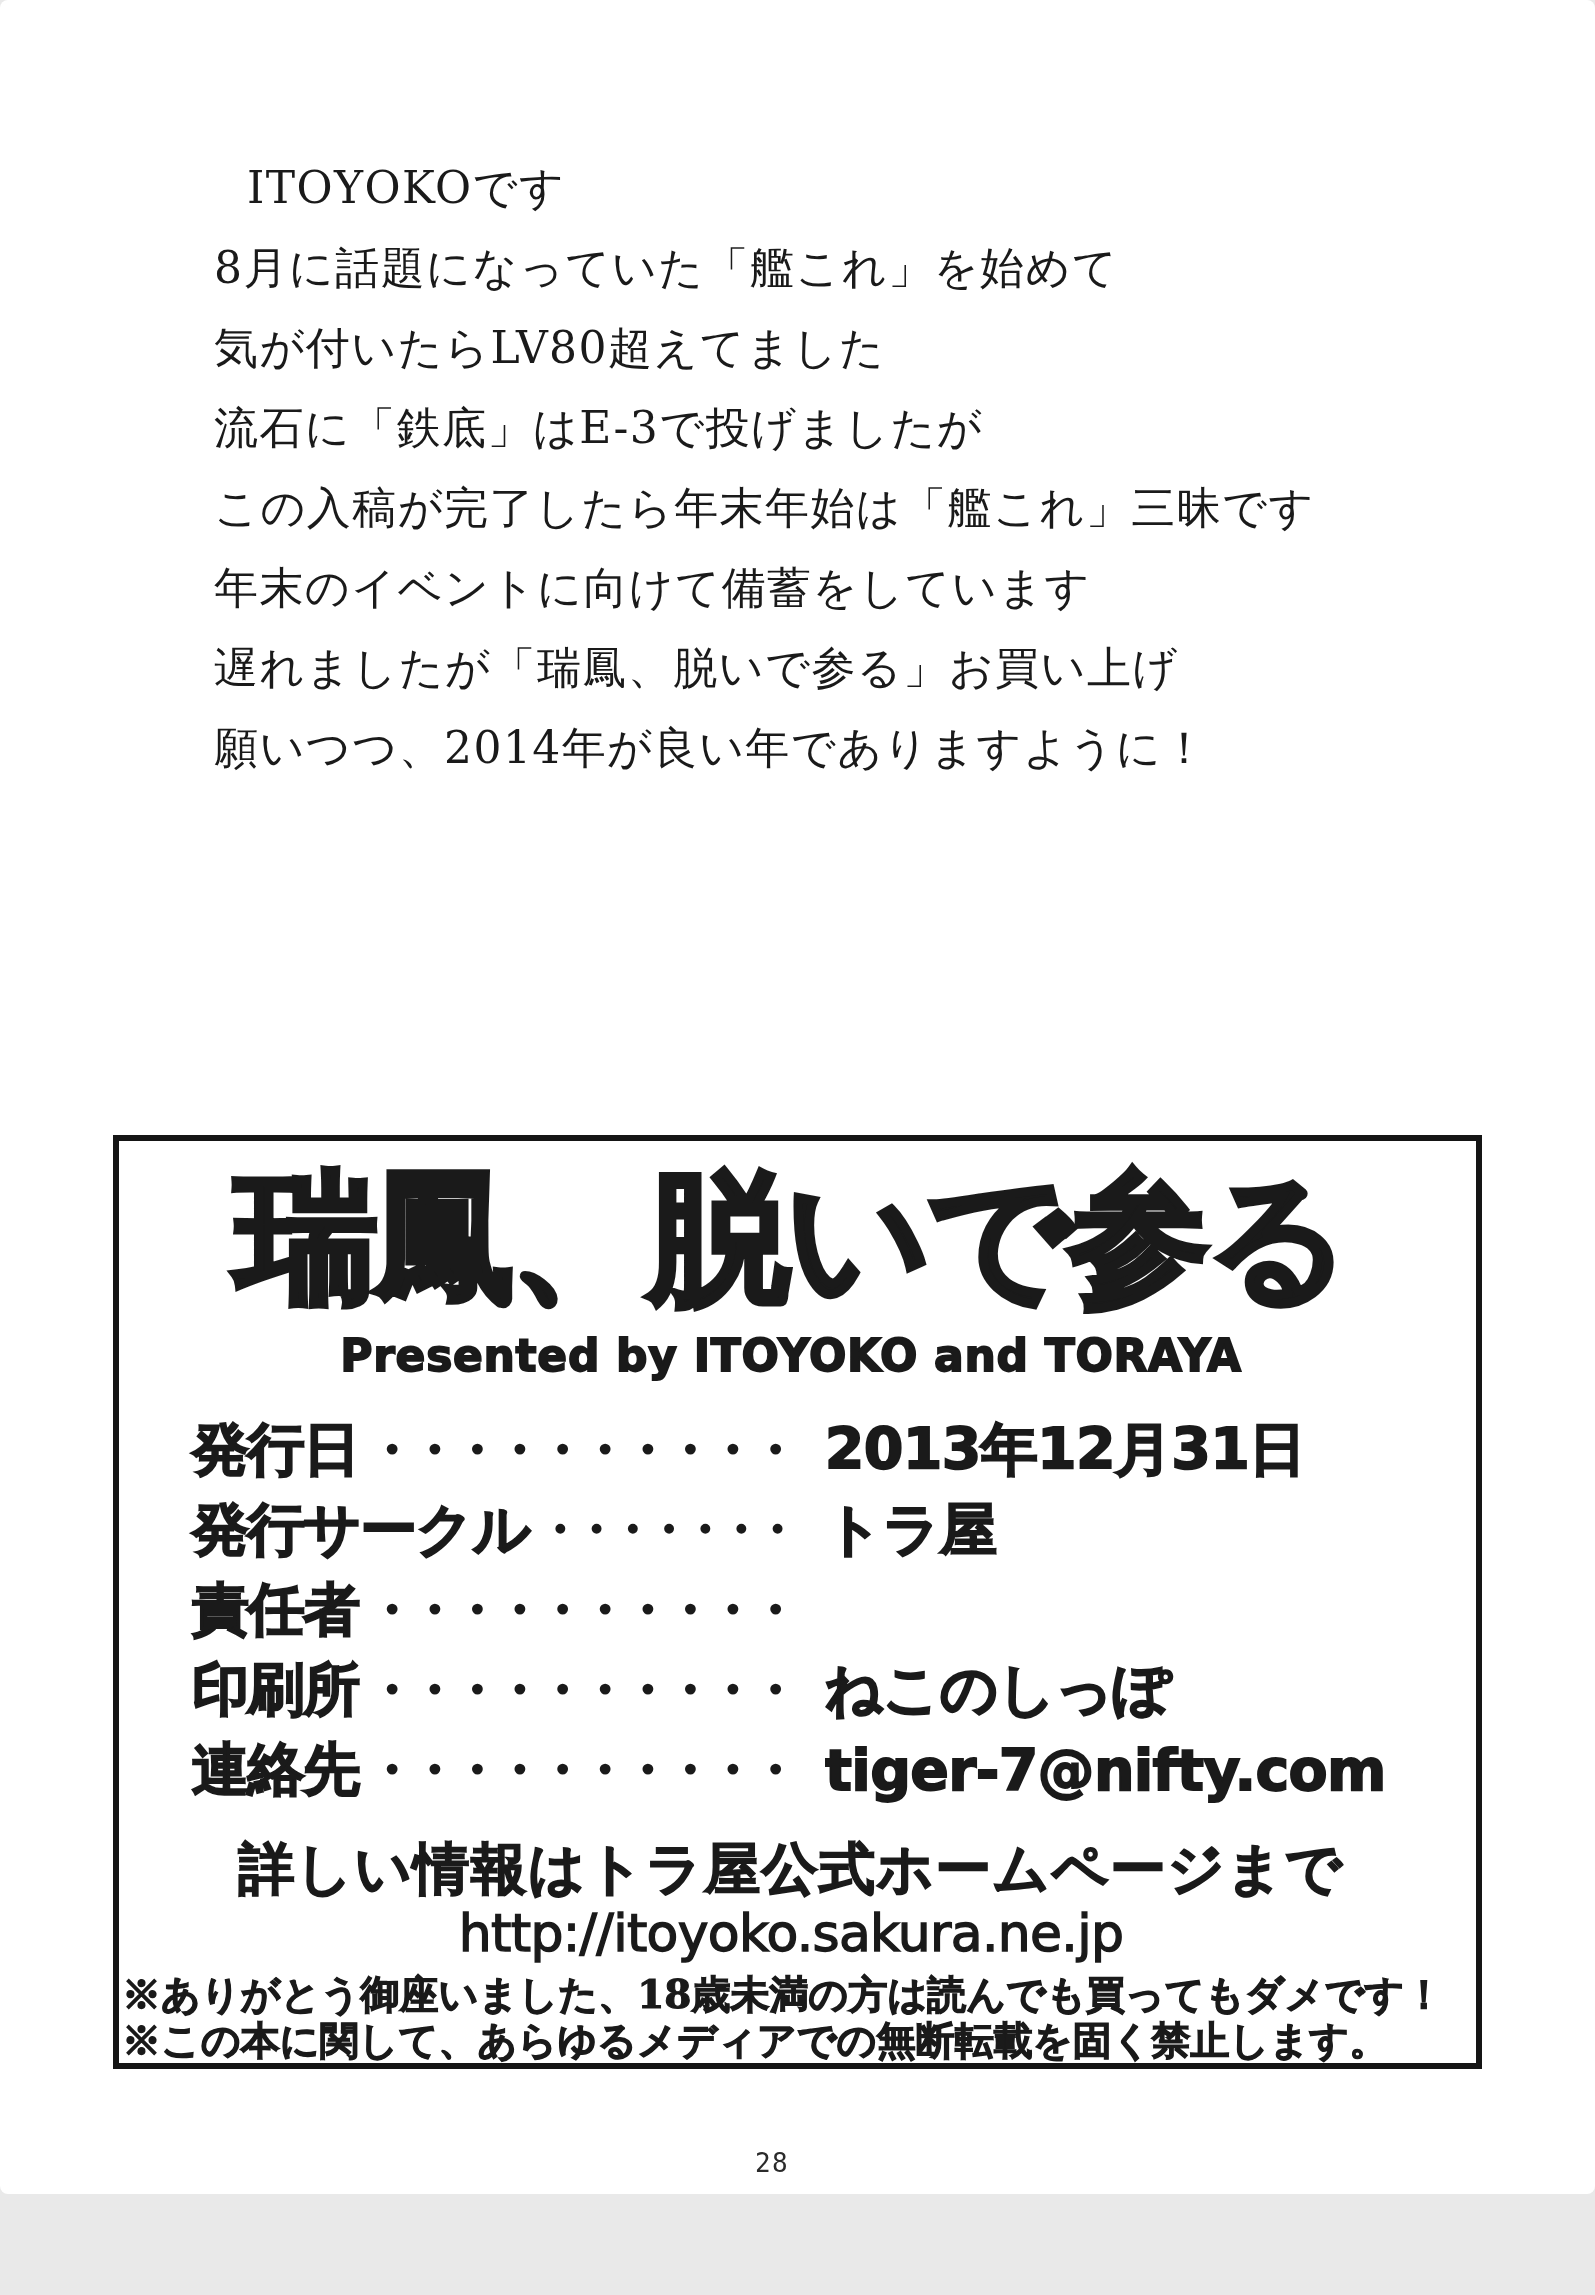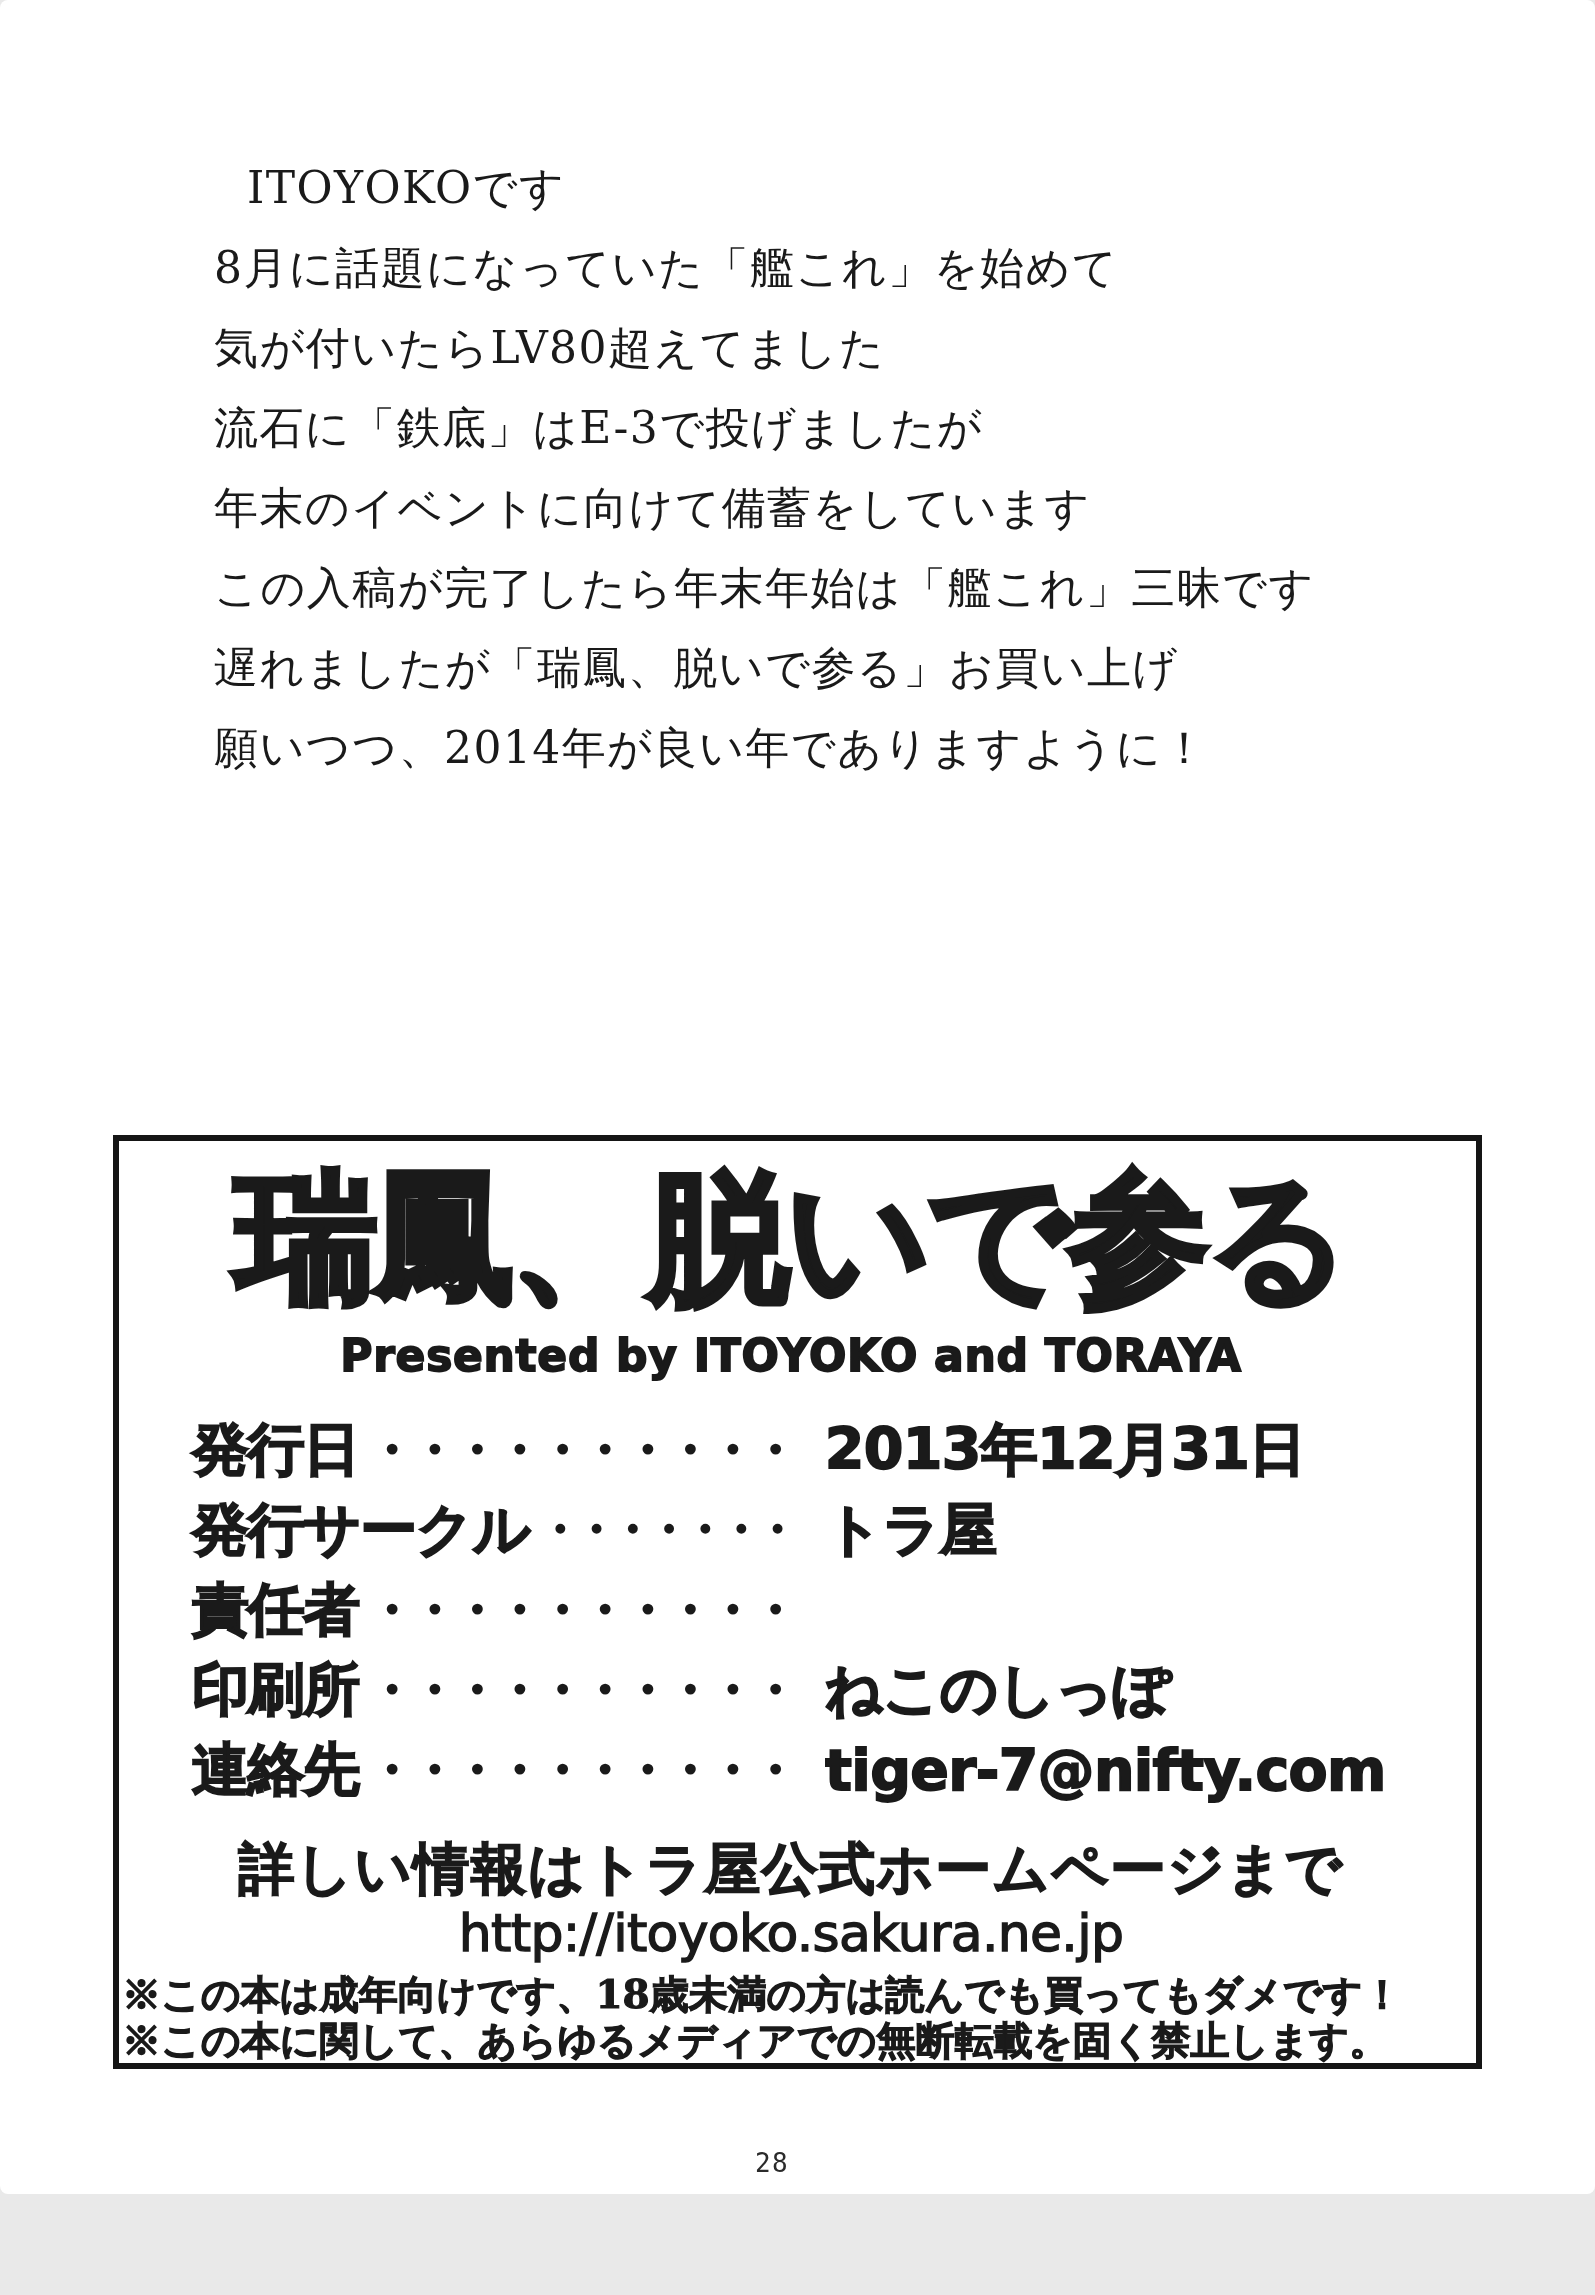--- a/index.html
+++ b/index.html
@@ -125,22 +125,22 @@
 </head>
 <body>
 
 <div class="page">
 
   <div class="afterword">
     <p class="indent">ITOYOKOです</p>
     <p>8月に話題になっていた「艦これ」を始めて</p>
     <p>気が付いたらLV80超えてました</p>
     <p>流石に「鉄底」はE-3で投げましたが</p>
+    <p>この入稿が完了したら年末年始は「艦これ」三昧です</p>
     <p>年末のイベントに向けて備蓄をしています</p>
-    <p>この入稿が完了したら年末年始は「艦これ」三昧です</p>
     <p>遅れましたが「瑞鳳、脱いで参る」お買い上げ</p>
     <p>願いつつ、2014年が良い年でありますように！</p>
   </div>
 
   <div class="colophon">
     <div class="title">瑞鳳、脱いで参る</div>
     <div class="presented">Presented by ITOYOKO and TORAYA</div>
 
     <div class="rows">
       <div class="row">
@@ -166,21 +166,21 @@
         <span class="rlabel">連絡先</span>
         <span class="rdots">・・・・・・・・・・</span>
         <span class="rvalue">tiger-7@nifty.com</span>
       </div>
     </div>
 
     <div class="homenote">詳しい情報はトラ屋公式ホームページまで</div>
     <div class="homeurl">http://itoyoko.sakura.ne.jp</div>
 
     <div class="warnings">
-      <div class="warn">※この本は成年向けです、18歳未満の方は読んでも買ってもダメです！</div>
+      <div class="warn">※ありがとう御座いました、18歳未満の方は読んでも買ってもダメです！</div>
       <div class="warn">※この本に関して、あらゆるメディアでの無断転載を固く禁止します。</div>
     </div>
   </div>
 
   <div class="pagenum">28</div>
 
 </div>
 
 
 </body></html>

